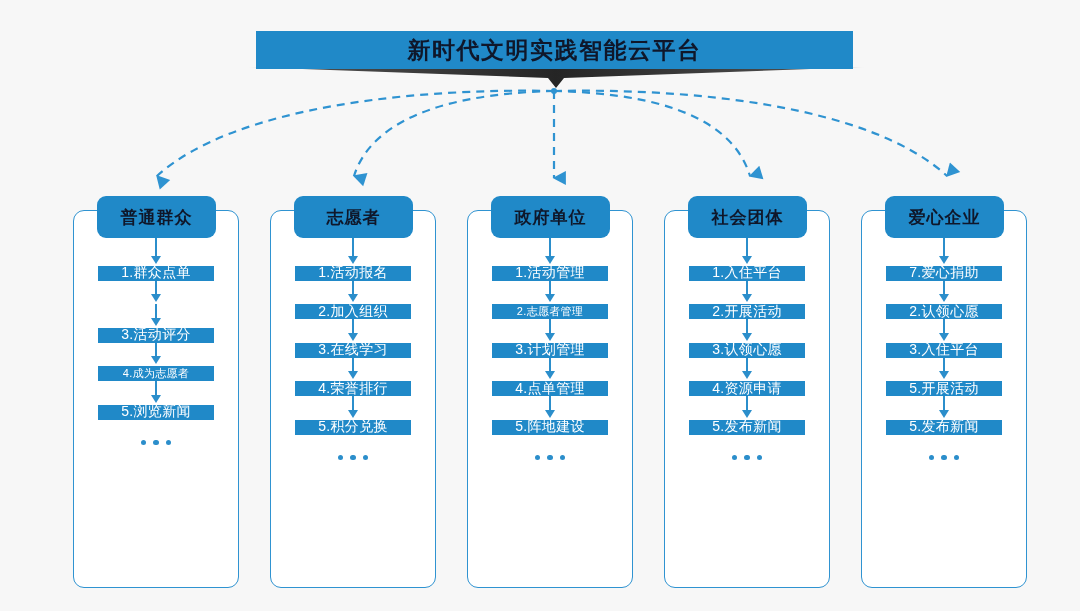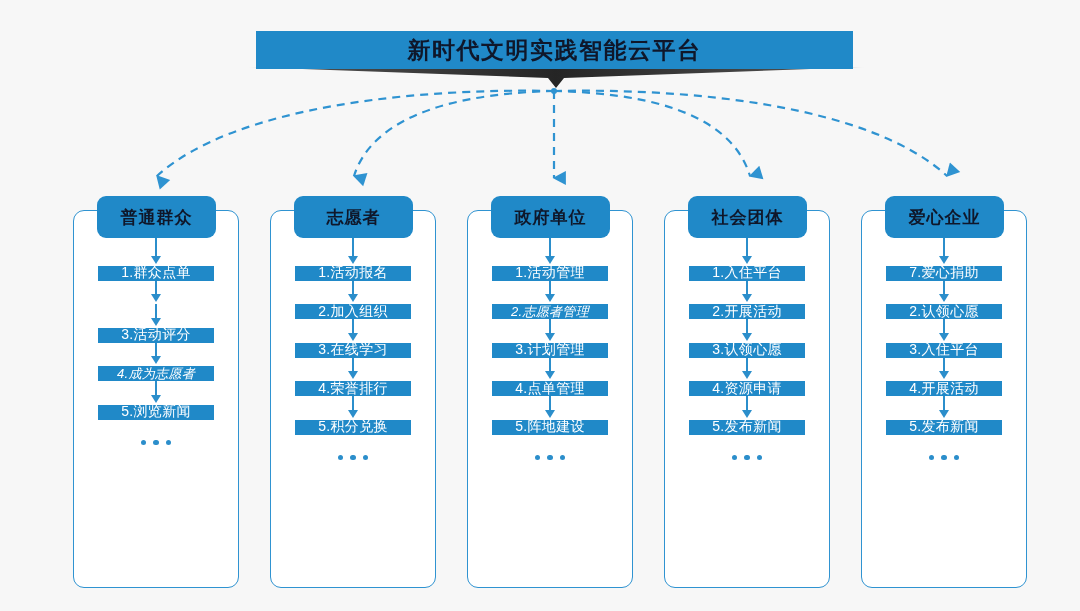--- a/index.html
+++ b/index.html
@@ -142,22 +142,21 @@
     justify-content: center;
     box-sizing: border-box;
   }
   .item span {
     color: #ffffff;
     font-size: 14px;
     letter-spacing: 0.3px;
     white-space: nowrap;
   }
   .item.wide span {
-    font-size: 13px;
-    font-style: italic;
+    font-size: 11px;
   }
   .dots {
     margin-top: 20px;
     display: flex;
     gap: 7px;
     align-items: center;
     justify-content: center;
   }
   .dots i {
     display: block;
@@ -372,21 +371,21 @@
             <span>2.认领心愿</span>
           </div>
           <div class="gap-stem"></div>
           <div class="arrow-down"></div>
           <div class="item">
             <span>3.入住平台</span>
           </div>
           <div class="gap-stem"></div>
           <div class="arrow-down"></div>
           <div class="item">
-            <span>4.开展活动</span>
+            <span>5.开展活动</span>
           </div>
           <div class="gap-stem"></div>
           <div class="arrow-down"></div>
           <div class="item">
             <span>5.发布新闻</span>
           </div>
           <div class="dots" title="...">
             <i></i>
             <i></i>
             <i></i>

